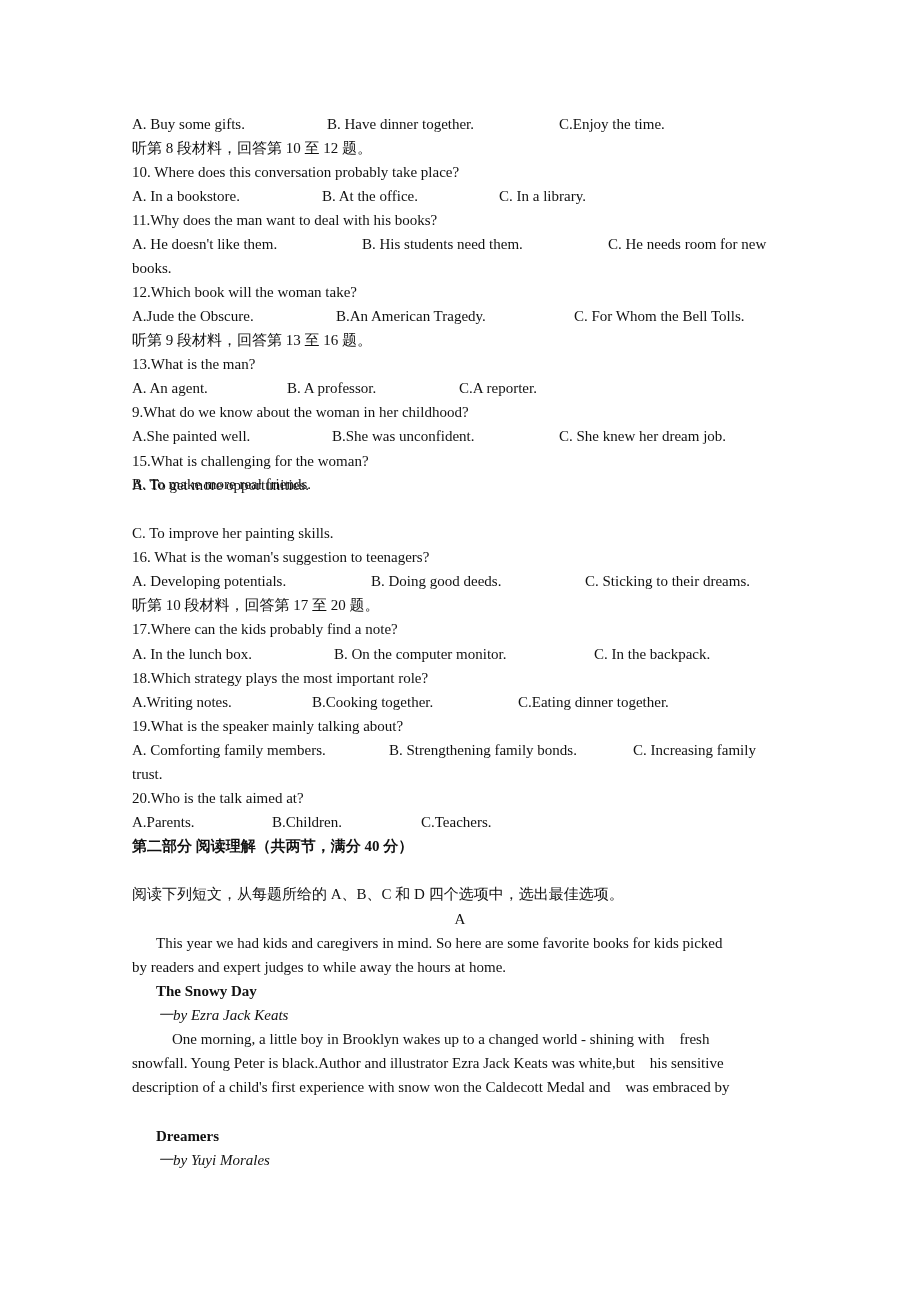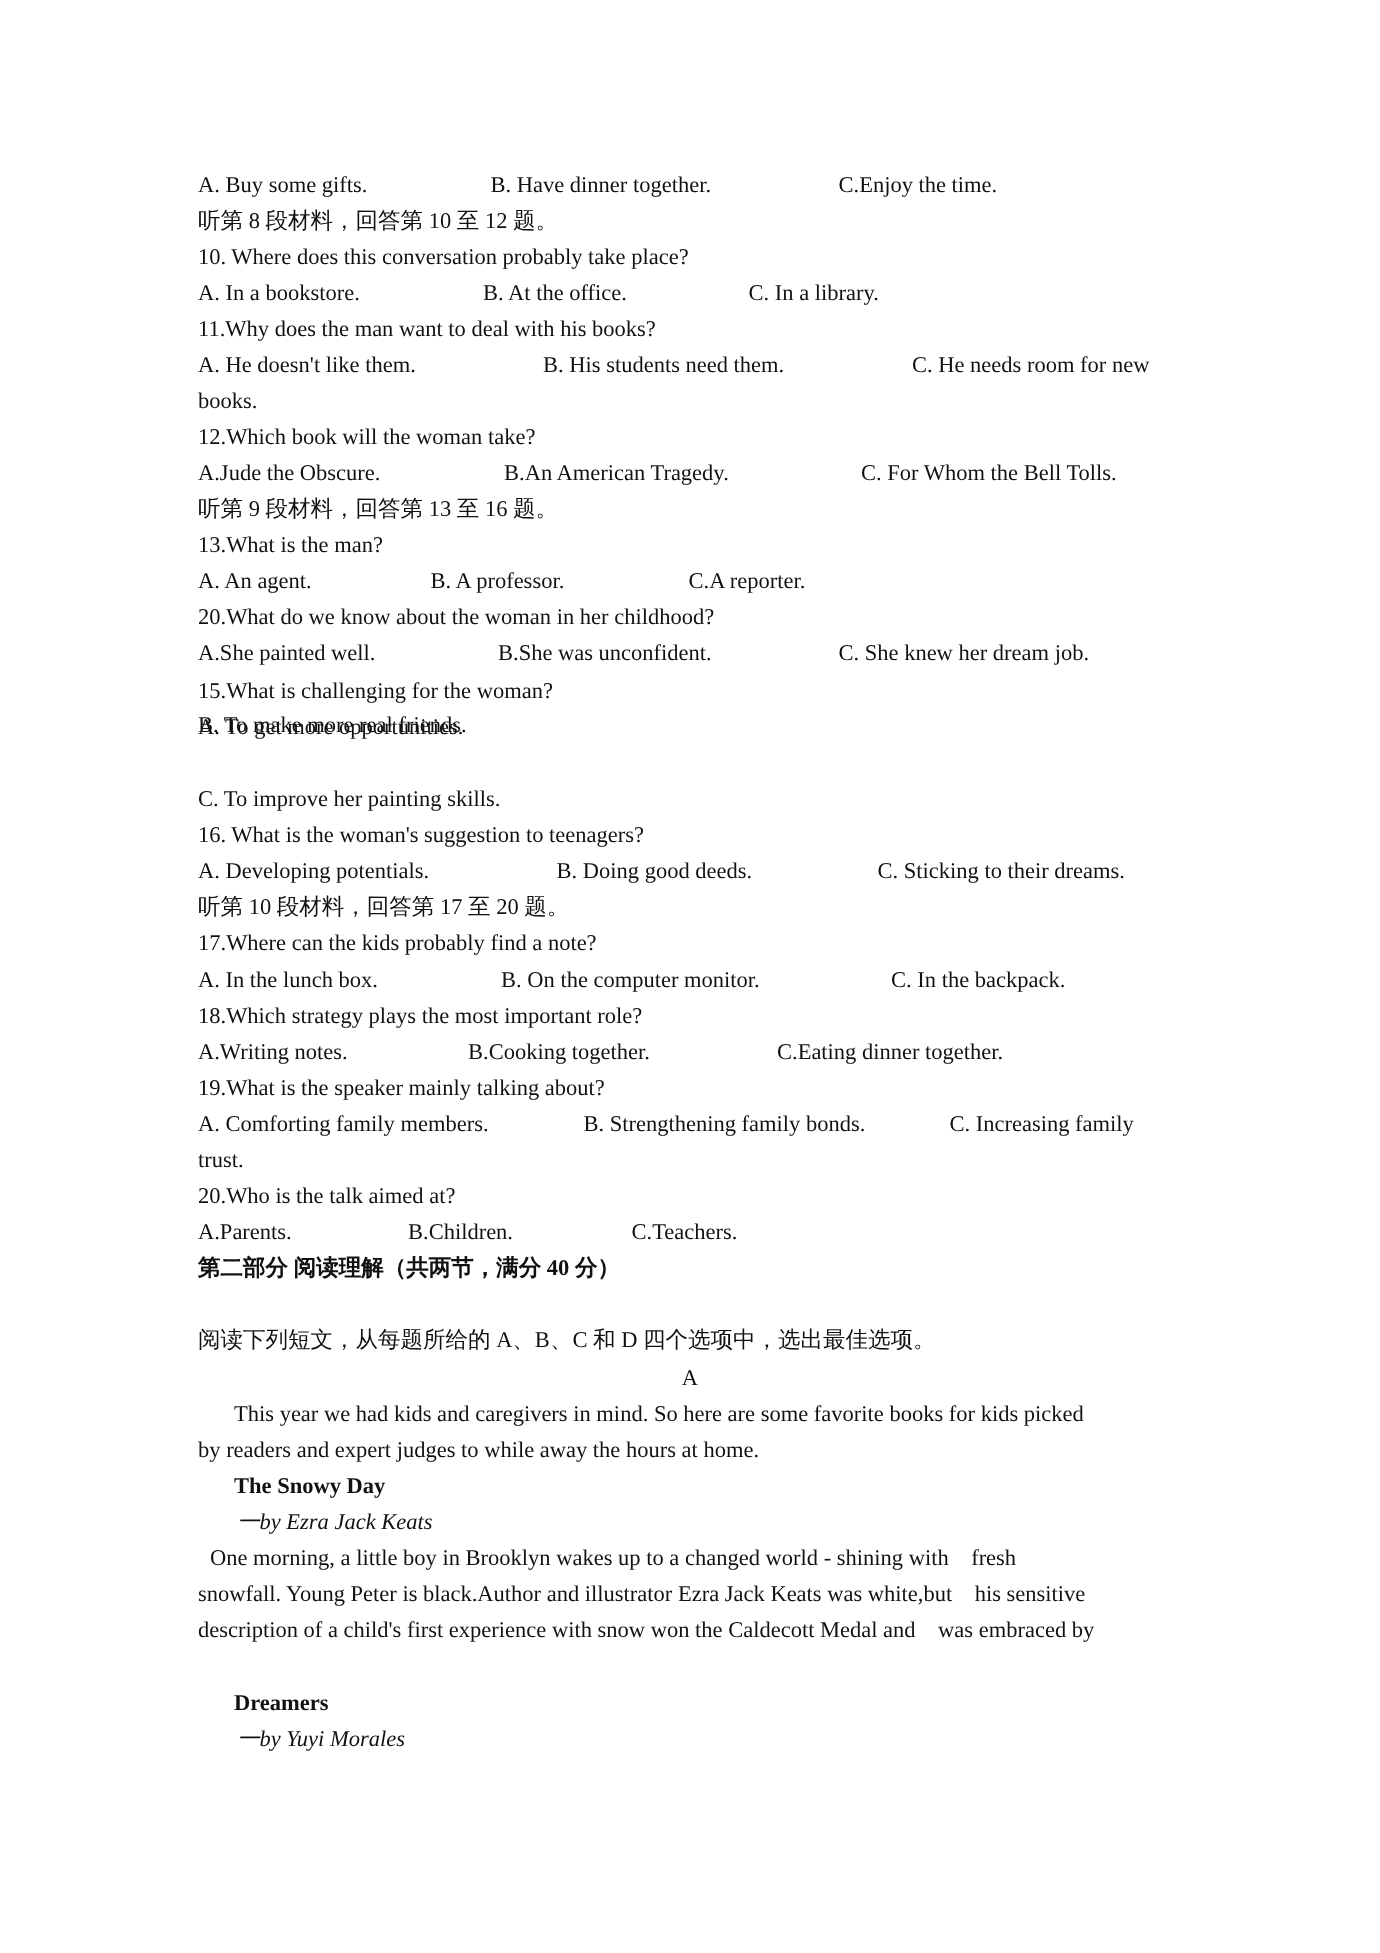--- a/index.html
+++ b/index.html
@@ -47,21 +47,21 @@
   </div>
   <div class="line" style="top:330px">听第 9 段材料，回答第 13 至 16 题。</div>
 
   <div class="line" style="top:354px">13.What is the man?</div>
   <div class="line" style="top:378px">
     <span class="opt" style="left:0">A. An agent.</span>
     <span class="opt" style="left:155px">B. A professor.</span>
     <span class="opt" style="left:327px">C.A reporter.</span>
   </div>
 
-  <div class="line" style="top:402px">20.What do we know about the woman in her childhood?</div>
+  <div class="line" style="top:402px">9.What do we know about the woman in her childhood?</div>
   <div class="line" style="top:426px">
     <span class="opt" style="left:0">A.She painted well.</span>
     <span class="opt" style="left:200px">B.She was unconfident.</span>
     <span class="opt" style="left:427px">C. She knew her dream job.</span>
   </div>
 
   <div class="line" style="top:451px">15.What is challenging for the woman?</div>
   <div class="line" style="top:475px">A. To get more opportunities.</div>
   <div class="line" style="top:474px">B. To make more real friends.</div>
   <div class="line" style="top:523px">C. To improve her painting skills.</div>
@@ -105,19 +105,19 @@
 
   <div class="line bold" style="top:836px">第二部分  阅读理解（共两节，满分 40 分）</div>
   <div class="line" style="top:884px">阅读下列短文，从每题所给的 A、B、C 和 D 四个选项中，选出最佳选项。</div>
   <div class="line center" style="top:909px">A</div>
 
   <div class="line" style="top:933px; left:156px">This year we had kids and caregivers in mind. So here are some favorite books for kids picked</div>
   <div class="line" style="top:957px">by readers and expert judges to while away the hours at home.</div>
 
   <div class="line bold" style="top:981px; left:156px">The Snowy Day</div>
   <div class="line italic" style="top:1005px; left:158px">一by Ezra Jack Keats</div>
-  <div class="line" style="top:1029px; left:140px; white-space:pre">One morning, a little boy in Brooklyn wakes up to a changed world - shining with    fresh</div>
+  <div class="line" style="top:1029px; left:172px; white-space:pre">One morning, a little boy in Brooklyn wakes up to a changed world - shining with    fresh</div>
   <div class="line" style="top:1053px; white-space:pre">snowfall. Young Peter is black.Author and illustrator Ezra Jack Keats was white,but    his sensitive</div>
   <div class="line" style="top:1077px; white-space:pre">description of a child's first experience with snow won the Caldecott Medal and    was embraced by</div>
 
   <div class="line bold" style="top:1126px; left:156px">Dreamers</div>
   <div class="line italic" style="top:1150px; left:158px">一by Yuyi Morales</div>
 </div>
 
 </body></html>

